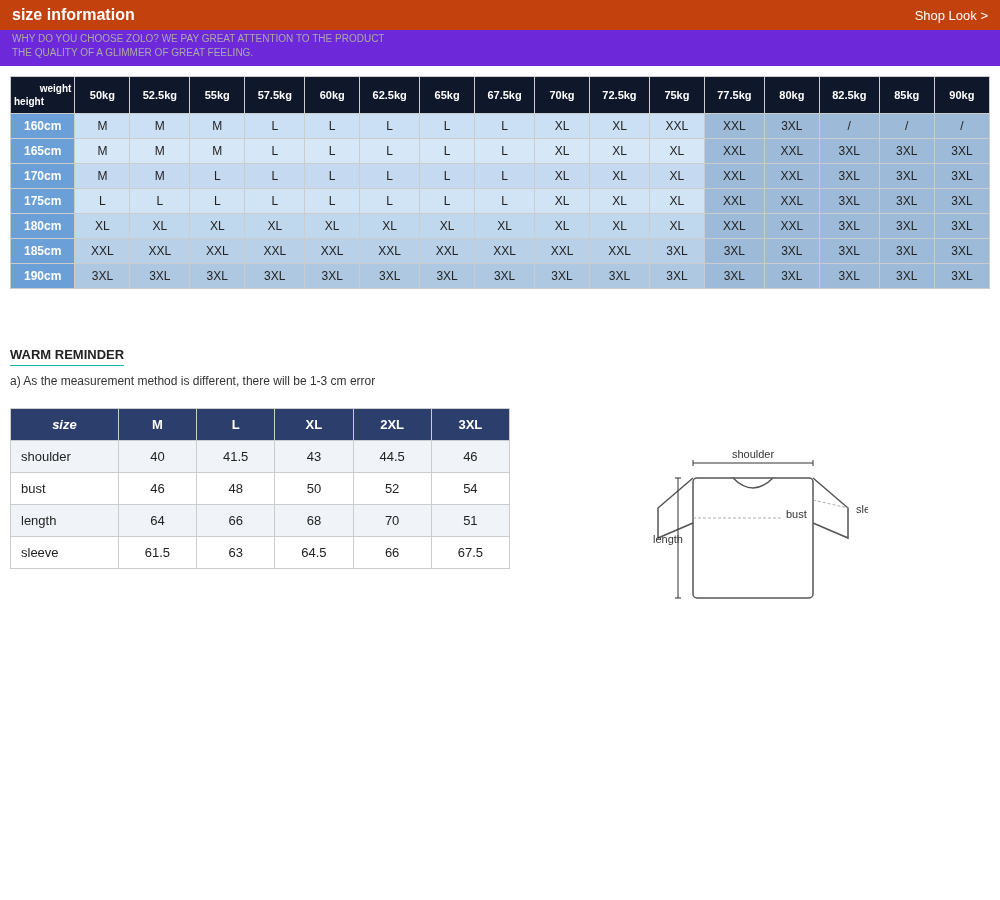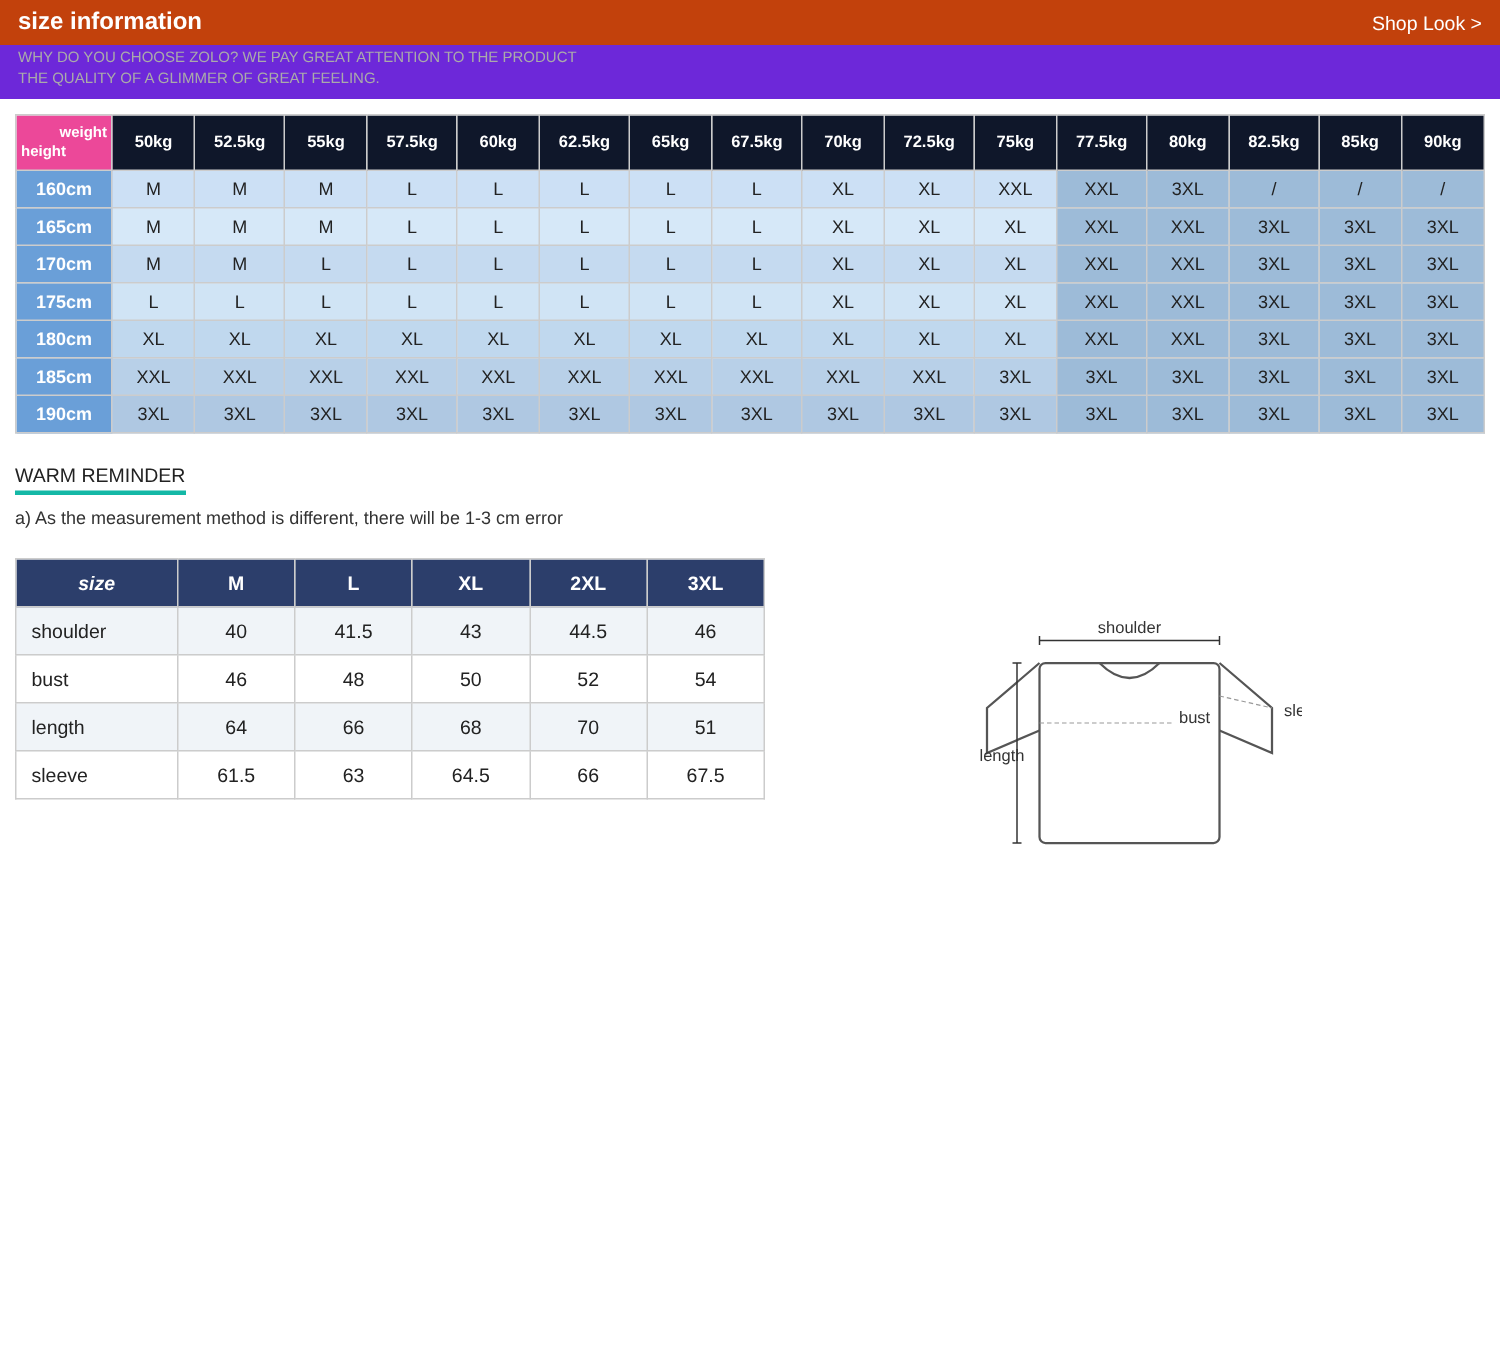--- a/index.html
+++ b/index.html
@@ -58,21 +58,21 @@
     }
 
     .size-matrix th, .size-matrix td {
       border: 1px solid #ccc;
       text-align: center;
       padding: 5px 3px;
       min-width: 38px;
     }
 
     .size-matrix .corner-cell {
-      background: #ec4899;
+      background: #0f172a;
       color: #fff;
       font-weight: bold;
       font-size: 11px;
       text-align: center;
       vertical-align: middle;
       line-height: 1.3;
     }
 
     .size-matrix .weight-header {
       background: #0f172a;
@@ -111,26 +111,27 @@
     
     .dark-cell {
       background: #9dbbd8 !important;
     }
 
     
     .warm-reminder {
       margin: 15px 0 8px 0;
     }
     .warm-reminder-title {
-      font-weight: normal;
+      font-weight: bold;
       font-size: 13px;
-      border-bottom: 3px solid #14b8a6;
+      border-bottom: 1px solid #14b8a6;
       display: inline-block;
       padding-bottom: 3px;
       margin-bottom: 8px;
+      margin-top: 38px;
     }
     .warm-reminder p {
       font-size: 12px;
       color: #333;
     }
 
     
     .bottom-section {
       display: flex;
       gap: 6px;

